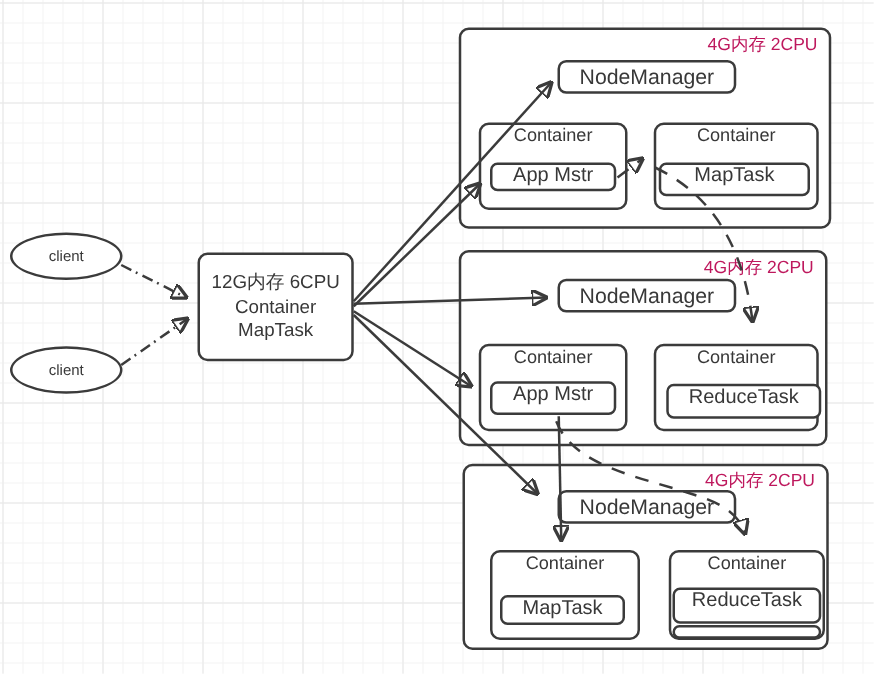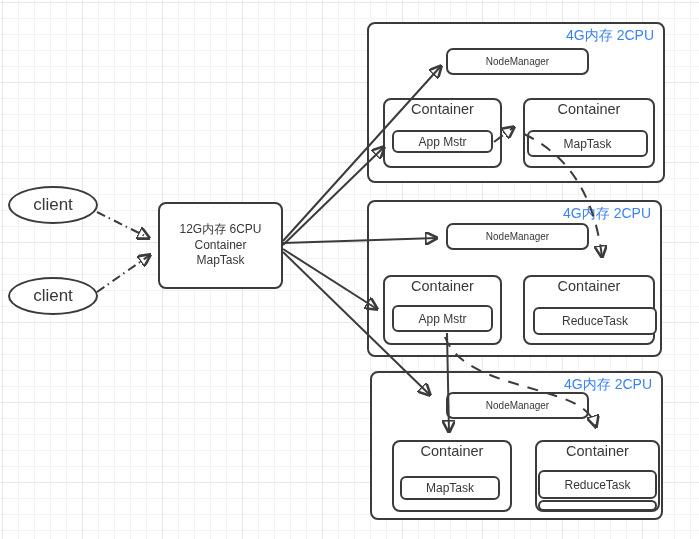--- a/index.html
+++ b/index.html
@@ -10,29 +10,29 @@
     background-color:#ffffff;
     background-image:
       linear-gradient(to right,#e7e7e7 1px,transparent 1px),
       linear-gradient(to bottom,#e7e7e7 1px,transparent 1px),
       linear-gradient(to right,#f2f2f2 1px,transparent 1px),
       linear-gradient(to bottom,#f2f2f2 1px,transparent 1px);
     background-size:80px 80px,80px 80px,16px 16px,16px 16px;
     background-position:2px 2px,2px 2px,2px 2px,2px 2px;
   }
   .shape{position:absolute;box-sizing:border-box;background:#fff;border:2px solid #3b3b3b;}
-  .ellipse{border-radius:50%;display:flex;align-items:center;justify-content:center;font-size:17px;}
+  .ellipse{border-radius:50%;display:flex;align-items:center;justify-content:center;font-size:12px;}
   .rm{border-radius:8px;display:flex;flex-direction:column;align-items:center;justify-content:center;
-      font-size:12px;line-height:1.32;text-align:center;}
+      font-size:15px;line-height:1.32;text-align:center;}
   .nodebox{border-radius:8px;}
-  .spec{position:absolute;top:3px;right:9px;font-size:14px;color:#3b82f6;}
-  .nm{border-radius:7px;display:flex;align-items:center;justify-content:center;font-size:10px;}
+  .spec{position:absolute;top:3px;right:9px;font-size:14px;color:#be185d;}
+  .nm{border-radius:7px;display:flex;align-items:center;justify-content:center;font-size:17px;}
   .container-box{border-radius:8px;display:flex;justify-content:center;align-items:flex-start;
       padding-top:1px;font-size:14.5px;}
-  .task{border-radius:6px;display:flex;align-items:center;justify-content:center;font-size:12px;}
+  .task{border-radius:6px;display:flex;justify-content:center;font-size:16px;}
   .emptyrow{border-radius:6px;}
   svg.edges{position:absolute;left:0;top:0;pointer-events:none;}
   svg.edges path{fill:none;stroke:#3b3b3b;stroke-width:2;}
   svg.edges path.dashed{stroke-dasharray:11 9;}
   svg.edges path.dashdot{stroke-dasharray:9 4 1.5 4.5;}
 </style>
 </head>
 <body>
 
 <div class="canvas">

